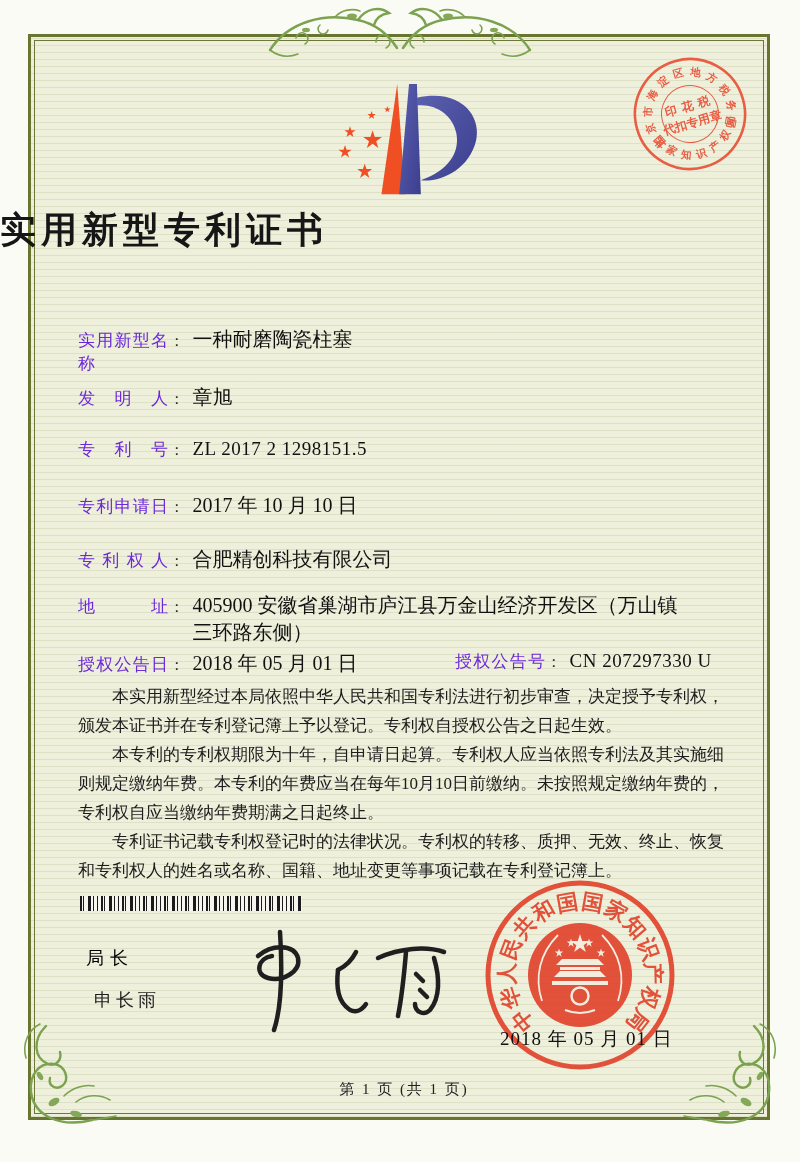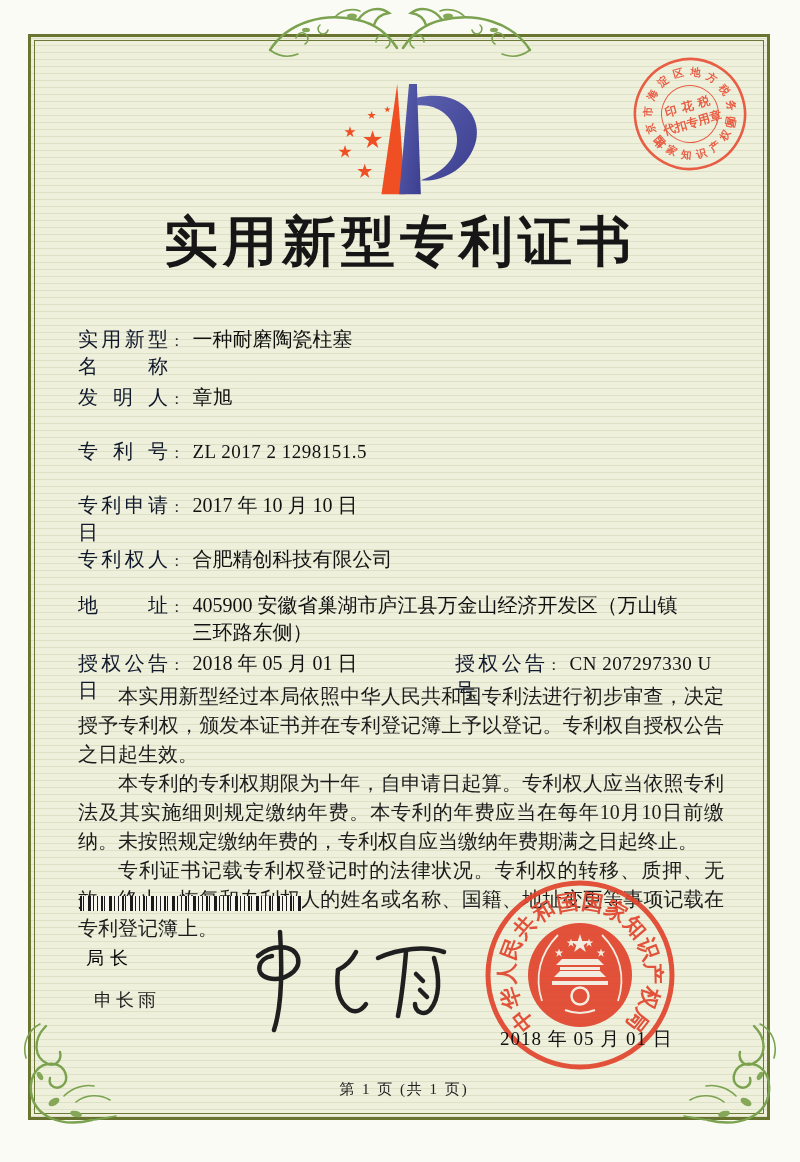--- a/index.html
+++ b/index.html
@@ -27,37 +27,37 @@
     content:"";position:absolute;inset:3px;border:1px solid #6d7836;pointer-events:none;
   }
   .cert-number{
     position:absolute;left:56px;top:94px;
     font-size:17px;letter-spacing:4px;color:#242424;
   }
   .logo{position:absolute;left:332px;top:76px;width:158px;height:128px;}
   .stamp{position:absolute;left:628px;top:52px;width:124px;height:124px;opacity:.95;z-index:5;}
   .stamp text{fill:#e8563c;font-weight:bold;font-family:"Liberation Serif",serif;}
   .title{
-    position:absolute;left:0;right:0;top:206px;text-align:center;
-    font-size:54px;font-weight:bold;letter-spacing:5px;color:#161616;
+    position:absolute;left:0;right:0;top:206px;
+    font-size:36px;font-weight:bold;letter-spacing:5px;color:#161616;
   }
   .frow{position:absolute;left:78px;display:flex;align-items:baseline;color:#222;}
   .flabel{
-    display:inline-block;width:90px;font-size:20px;
-    text-align:justify;text-align-last:justify;color:#0f172a;
+    display:inline-block;width:90px;font-size:17px;
+    text-align:justify;text-align-last:justify;color:#6d28d9;
   }
   .colon{font-size:15.5px;margin-left:1px;color:#2a2a2a;}
   .fvalue{font-size:20px;margin-left:8px;color:#111;}
   .fvalue.addr{width:496px;line-height:27px;}
   .fvalue.latin{font-size:19px;letter-spacing:.5px;}
   .body-text{
     position:absolute;left:78px;top:682px;width:646px;color:#1c1c1c;
   }
   .body-text p{
-    margin:0;font-size:20px;line-height:29px;text-indent:2em;text-align:justify;
+    margin:0;font-size:17px;line-height:29px;text-indent:2em;text-align:justify;
   }
   .barcode{
     position:absolute;left:80px;top:896px;width:222px;height:15px;
     background:repeating-linear-gradient(90deg,
       #1b1b1b 0 2px,#f6f6ee 2px 3px,#1b1b1b 3px 4px,#f6f6ee 4px 8px,
       #1b1b1b 8px 11px,#f6f6ee 11px 13px,#1b1b1b 13px 14px,#f6f6ee 14px 17px,
       #1b1b1b 17px 18px,#f6f6ee 18px 21px);
   }
   .officer-role{position:absolute;left:86px;top:946px;font-size:18px;letter-spacing:6px;color:#000000;}
   .officer-name{position:absolute;left:94px;top:988px;font-size:18px;letter-spacing:4px;color:#1e1e1e;text-align:right;}

